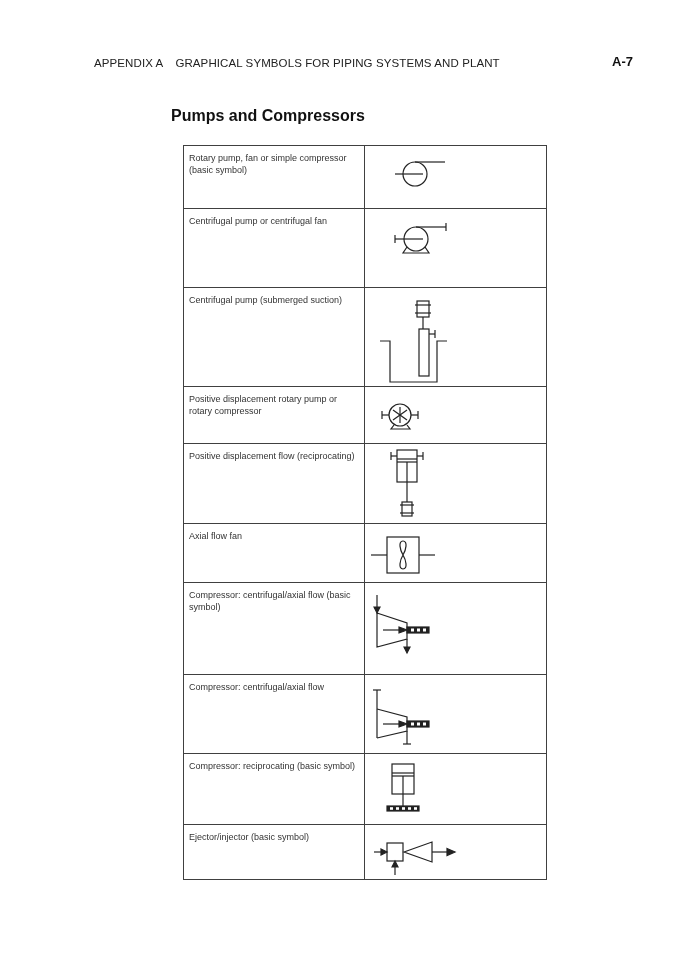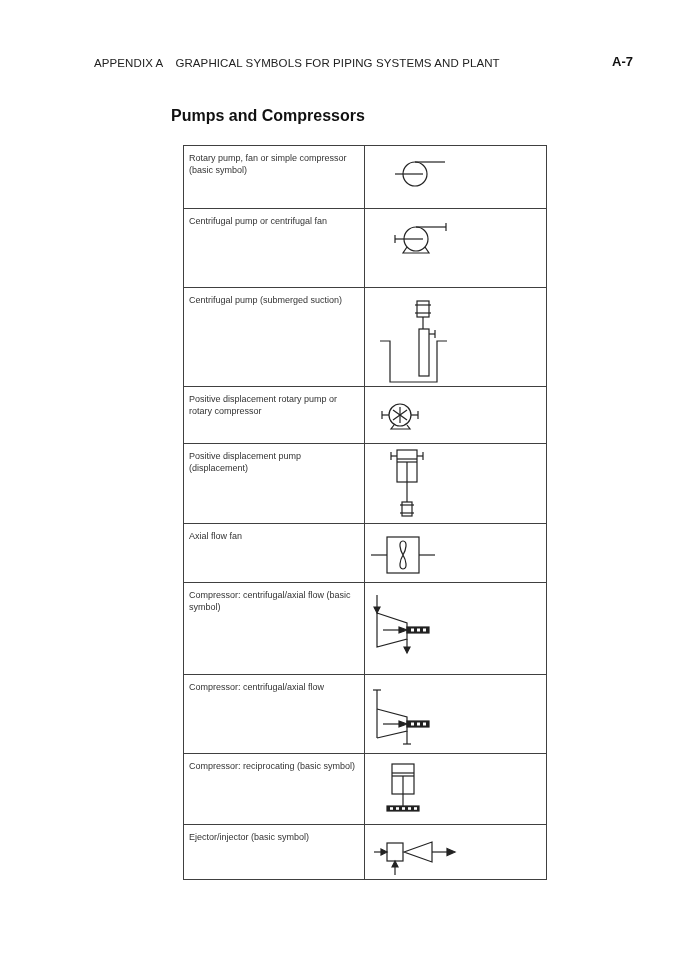--- a/index.html
+++ b/index.html
@@ -79,21 +79,21 @@
         <line x1="53" y1="24" x2="53" y2="32"></line>
         <line x1="35" y1="20" x2="35" y2="36"></line>
         <line x1="28" y1="23" x2="42" y2="33"></line>
         <line x1="28" y1="33" x2="42" y2="23"></line>
         <path d="M29 38 L26 42 L45 42 L42 38"></path>
       </svg>
     </td>
   </tr>
 
   <tr style="height:80px">
-    <td class="desc">Positive displacement pump (displacement)</td>
+    <td class="desc">Positive displacement flow (reciprocating)</td>
     <td class="sym">
       <svg width="182" height="80" fill="none" stroke="#222" stroke-width="1.2">
         <rect x="32" y="6" width="20" height="32"></rect>
         <line x1="32" y1="15" x2="52" y2="15"></line>
         <line x1="32" y1="18" x2="52" y2="18"></line>
         <line x1="42" y1="18" x2="42" y2="38"></line>
         <line x1="26" y1="12" x2="32" y2="12"></line>
         <line x1="26" y1="8" x2="26" y2="16"></line>
         <line x1="52" y1="12" x2="58" y2="12"></line>
         <line x1="58" y1="8" x2="58" y2="16"></line>

